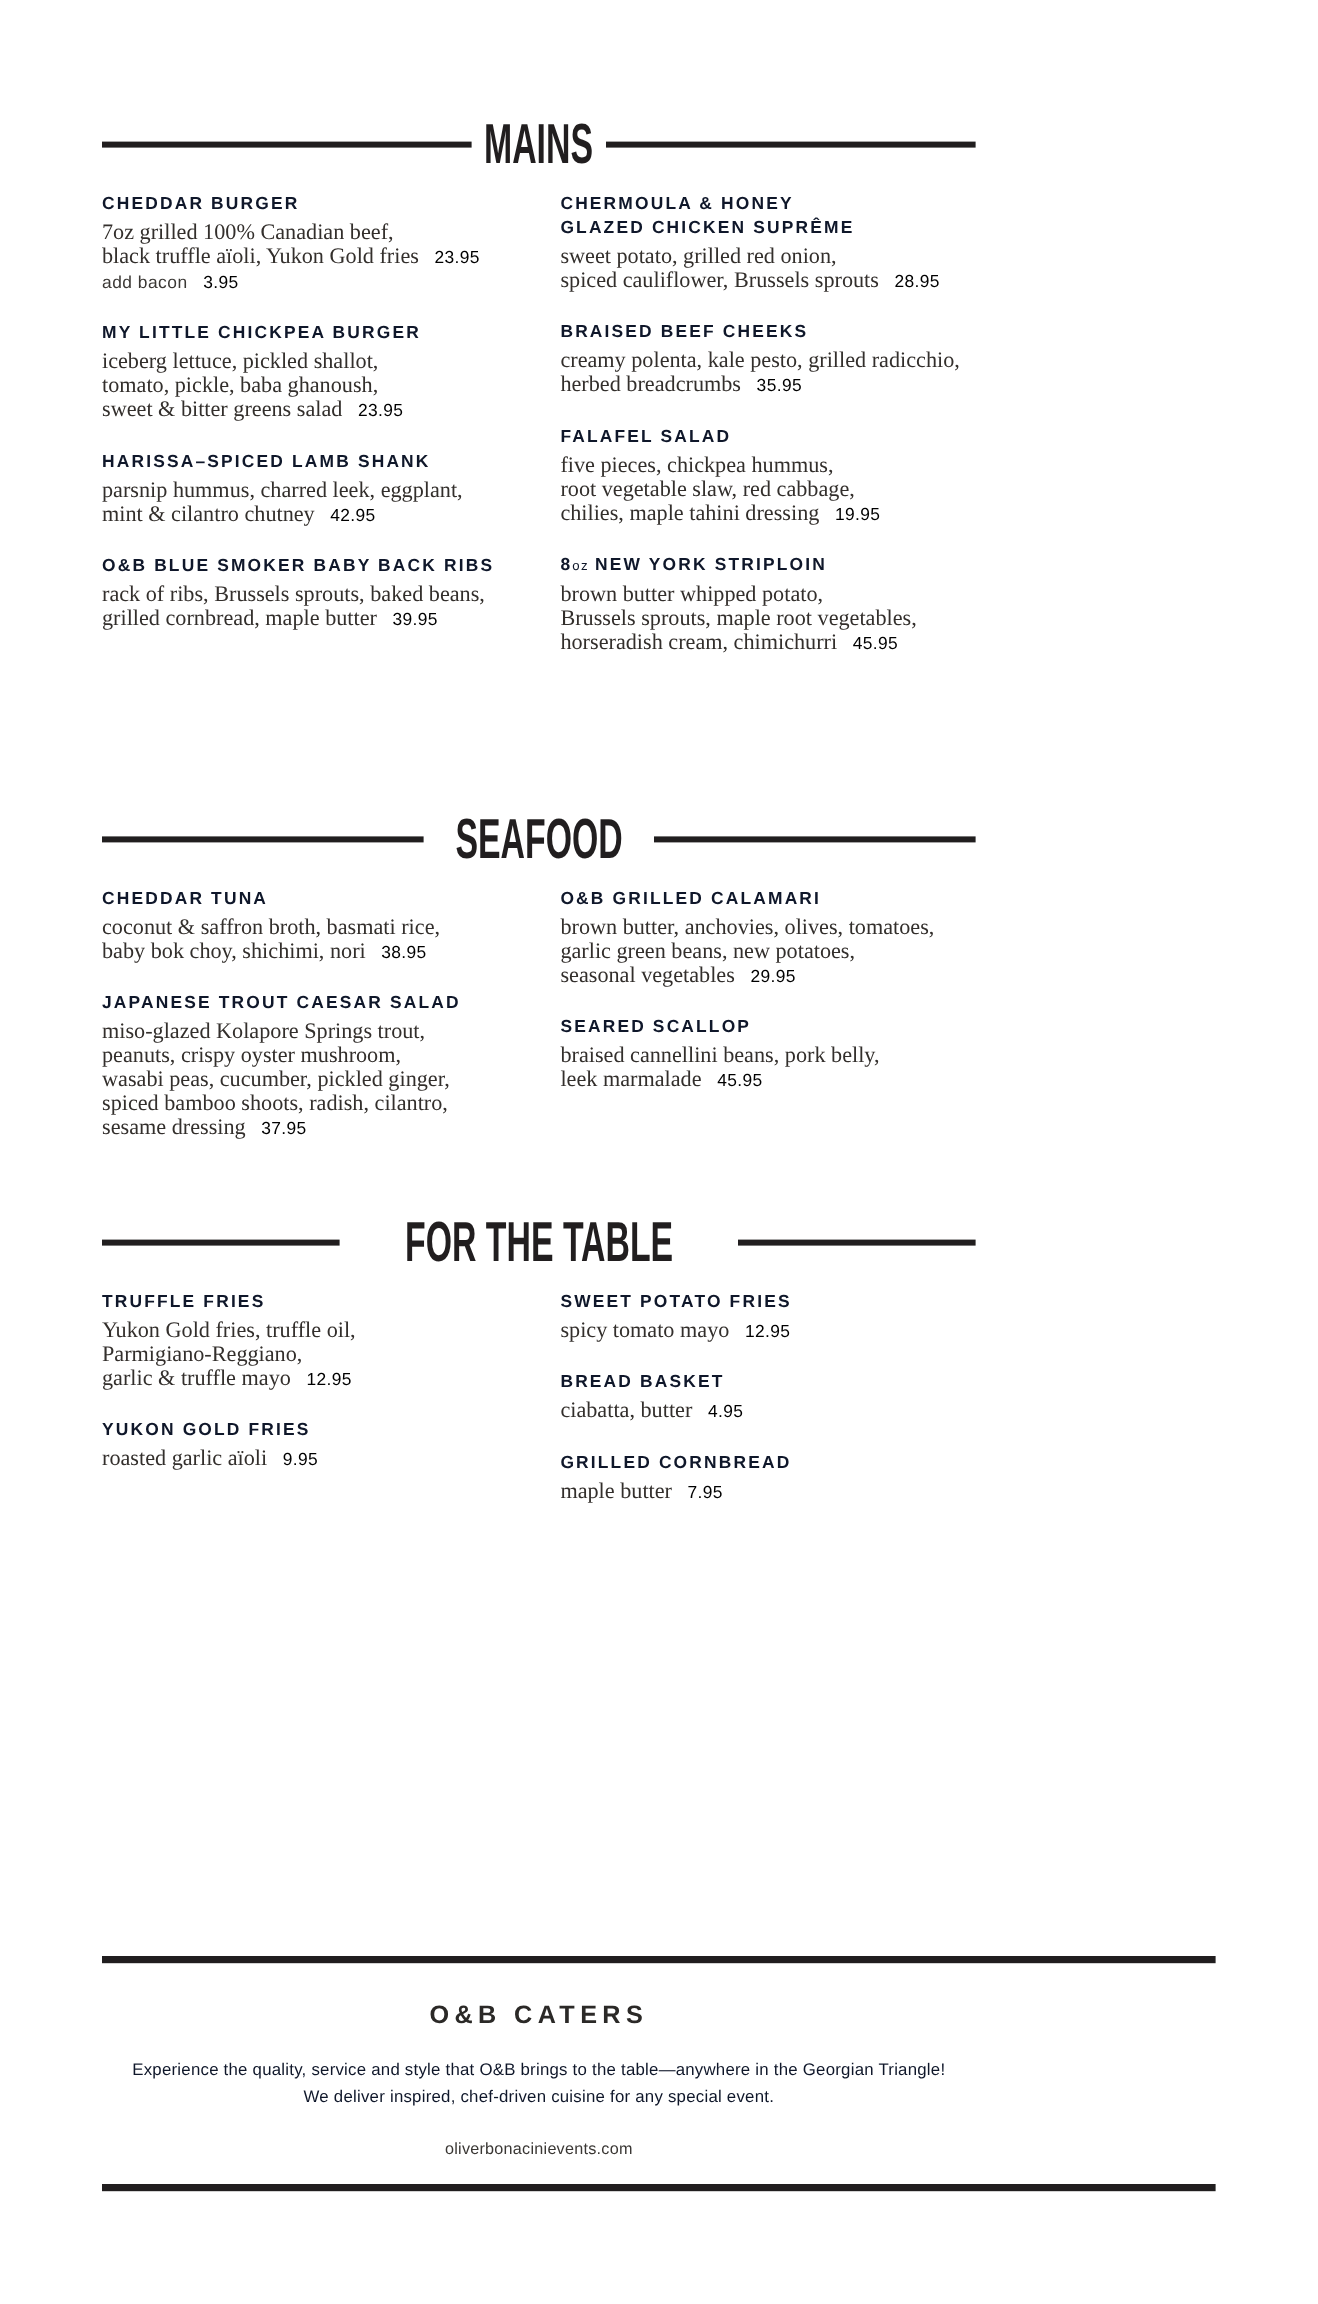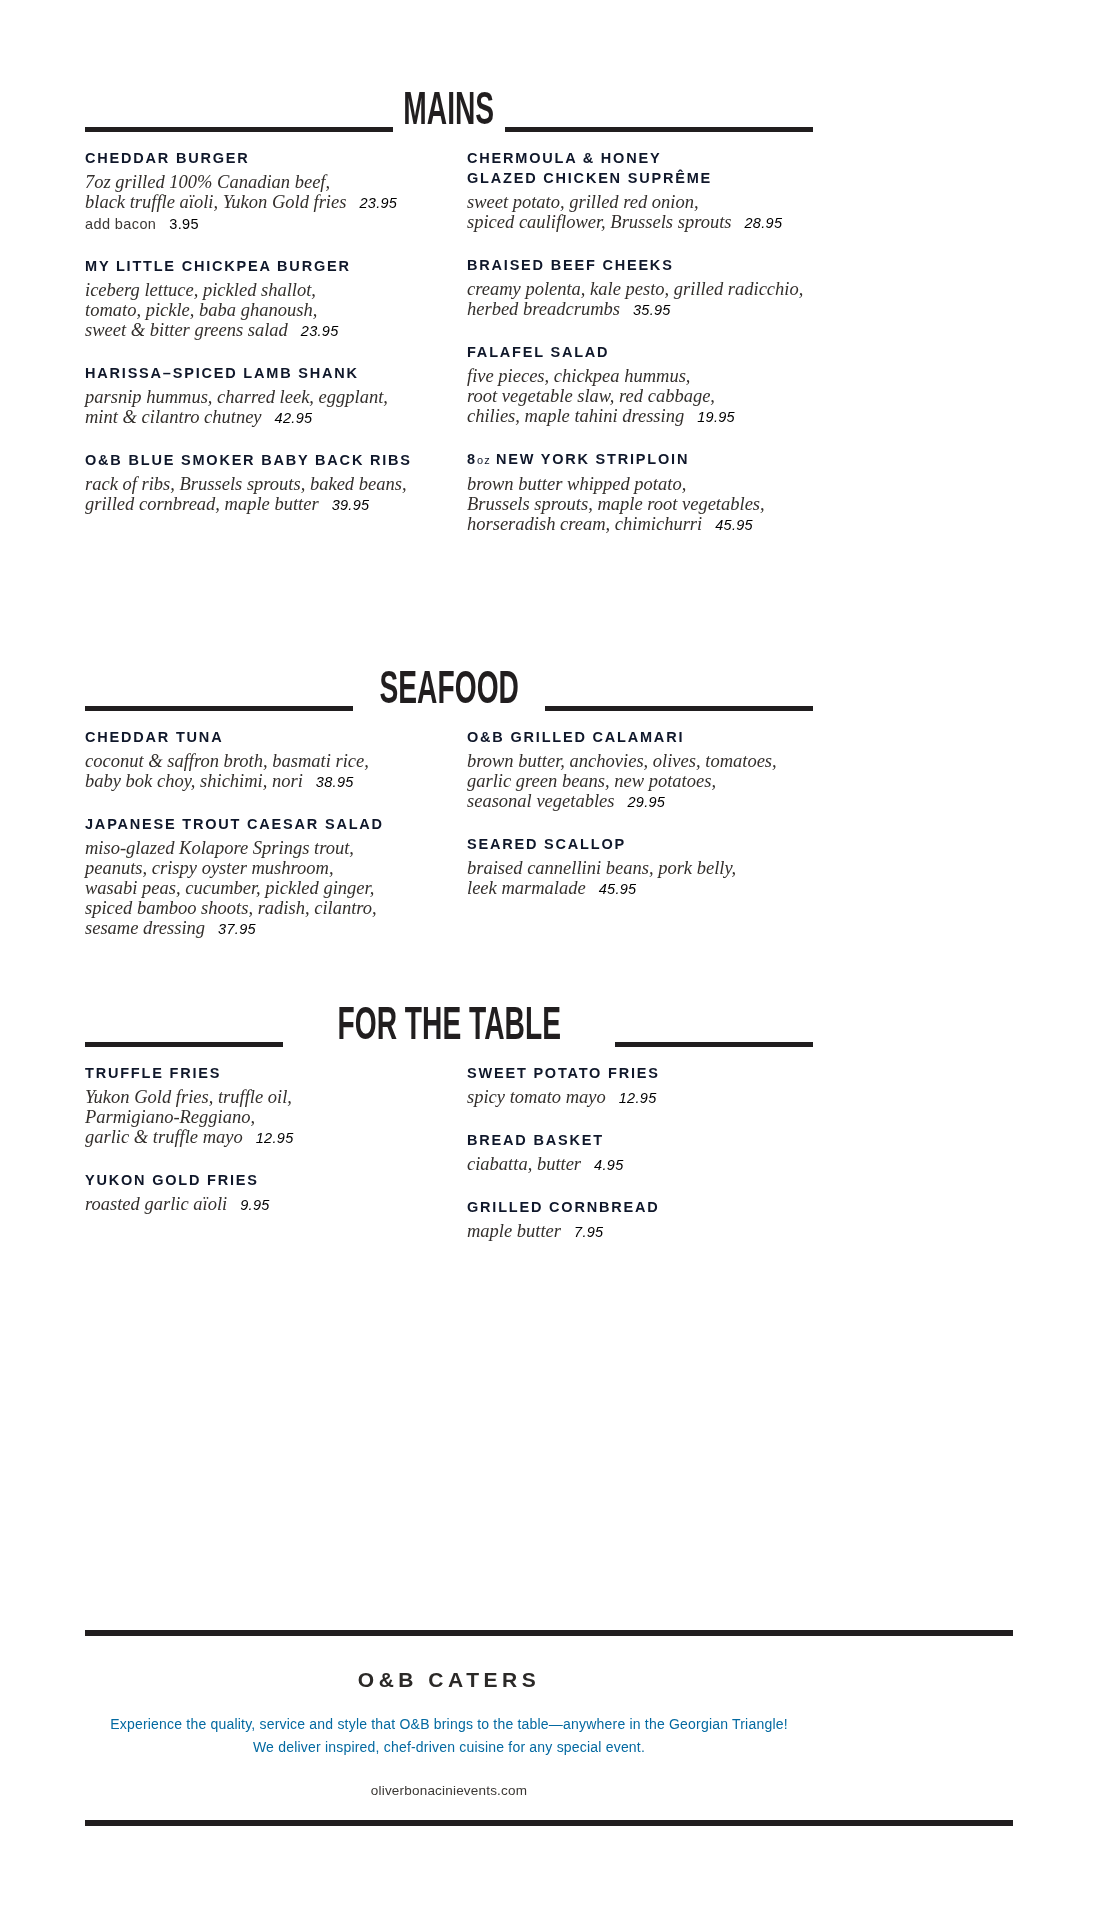--- a/index.html
+++ b/index.html
@@ -6,50 +6,50 @@
   body{
     width:1098px;height:1920px;background:#ffffff;position:relative;
     font-family:"Liberation Sans", sans-serif;color:#2e2c2b;
     -webkit-font-smoothing:antialiased;
   }
   .section{position:absolute;left:85px;width:928px;}
   #sec-mains{top:84px;}
   #sec-seafood{top:663px;}
   #sec-table{top:999px;}
 
-  .sec-header{width:728px;display:flex;align-items:flex-end;height:48px;}
+  .sec-header{width:728px;display:flex;align-items:center;height:48px;margin-top:12px;}
   .sec-header .rule{flex:1;height:5px;background:#211e1f;}
   .sec-title{
     flex:none;display:inline-block;transform:scaleX(0.6);margin:0 -20px;
     font-weight:700;font-size:47px;line-height:48px;color:#211e1f;white-space:nowrap;
   }
 
   .cols{display:grid;grid-template-columns:382px 1fr;margin-top:16px;width:860px;}
   .item{margin-bottom:22px;}
   .item-title{
     font-size:14.5px;font-weight:700;letter-spacing:1.8px;line-height:20px;
     margin-bottom:4px;color:#0f172a;white-space:pre-line;
   }
   .item-title .unit{font-size:11px;letter-spacing:1.2px;font-weight:400;}
   .item-title .rest{margin-left:5px;}
   .item-desc{
-    font-family:"Liberation Serif", serif;font-size:18.5px;line-height:20px;color:#332f2c;font-style:italic;
+    font-family:"Liberation Serif", serif;font-size:18.5px;line-height:20px;color:#332f2c;
   }
   .desc-text{white-space:pre;}
   .price{
     font-family:"Liberation Sans", sans-serif;font-size:14.5px;margin-left:13px;
     color:#000000;letter-spacing:0.3px;
   }
   .item-note{font-size:14.5px;letter-spacing:0.4px;line-height:20px;margin-top:1px;color:#3b3835;}
 
   #footer{position:absolute;left:85px;top:1630px;width:928px;}
   .footer-rule{height:6px;background:#211e1f;}
   .footer-content{width:728px;text-align:center;}
   .footer-heading{margin-top:32px;font-size:21px;font-weight:700;letter-spacing:4.5px;color:#2b2927;line-height:24px;}
-  .footer-para{margin-top:21px;font-size:14px;line-height:23px;color:#0369a1;letter-spacing:0.2px;}
+  .footer-para{margin-top:21px;font-size:14px;line-height:23px;color:#0f172a;letter-spacing:0.2px;}
   .footer-url{margin-top:24px;font-size:13.5px;line-height:16px;color:#3a3734;letter-spacing:0.2px;}
   .footer-rule.bottom{margin-top:21px;}
 </style>
 </head>
 <body>
 
 <div class="section" id="sec-mains">
   <div class="sec-header">
     <div class="rule"></div>
     <div class="sec-title">MAINS</div>

